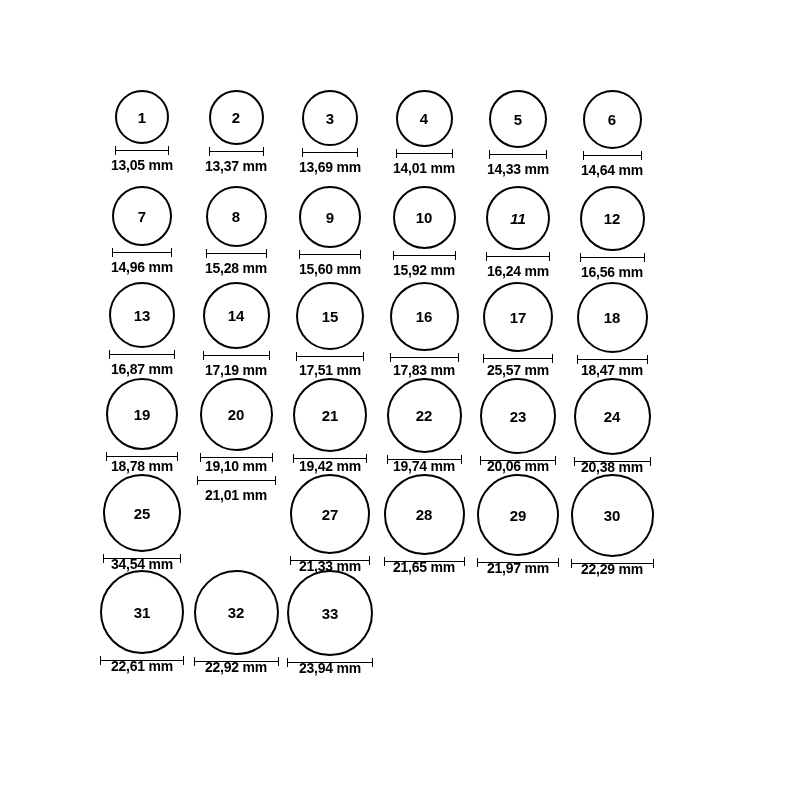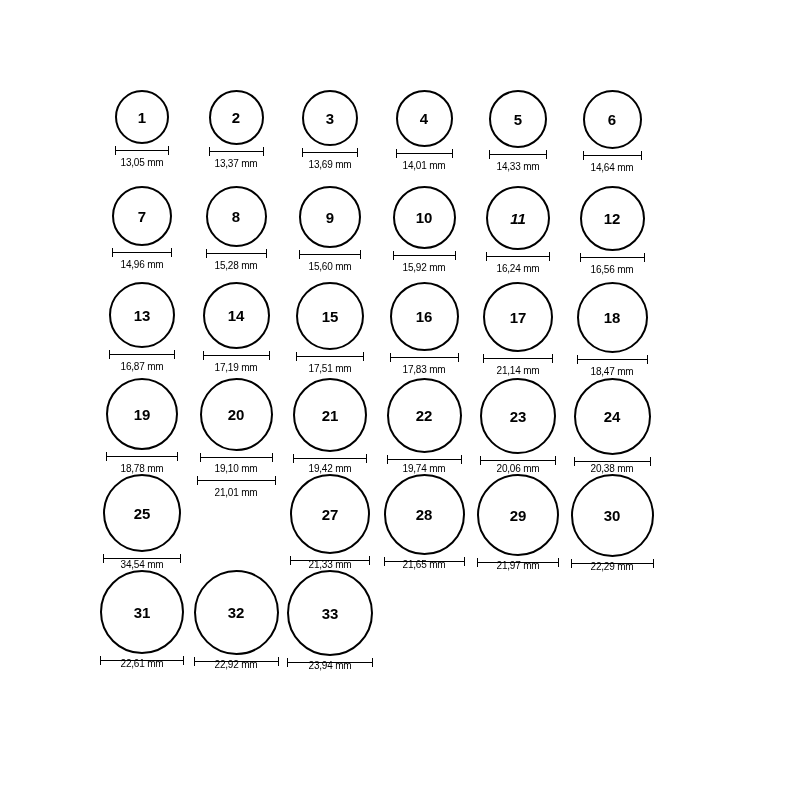--- a/index.html
+++ b/index.html
@@ -75,22 +75,22 @@
   .measure .tick {
     position: absolute;
     top: 0px;
     width: 1px;
     height: 9px;
     background: #000;
   }
   .measure .tick.left { left: 0; }
   .measure .tick.right { right: 0; }
   .mm-label {
-    font-size: 10px;
-    font-weight: normal;
+    font-size: 14px;
+    font-weight: bold;
     margin-top: 2px;
     letter-spacing: -0.2px;
     white-space: nowrap;
   }
 </style>
 </head>
 <body>
 
 <div id="sizer-chart">
   <div class="grid">
@@ -306,21 +306,21 @@
         <div class="ring-wrap">
           <div class="ring" style="width: 70px; height: 70px;">
             <span class="ring-number">17</span>
           </div>
         </div>
         <div class="measure" style="width: 70px;">
           <div class="bar"></div>
           <div class="tick left"></div>
           <div class="tick right"></div>
         </div>
-        <div class="mm-label">21,14 mm</div>
+        <div class="mm-label">25,57 mm</div>
       </div>
       <div class="cell">
         <div class="ring-wrap">
           <div class="ring" style="width: 71px; height: 71px;">
             <span class="ring-number">18</span>
           </div>
         </div>
         <div class="measure" style="width: 71px;">
           <div class="bar"></div>
           <div class="tick left"></div>

